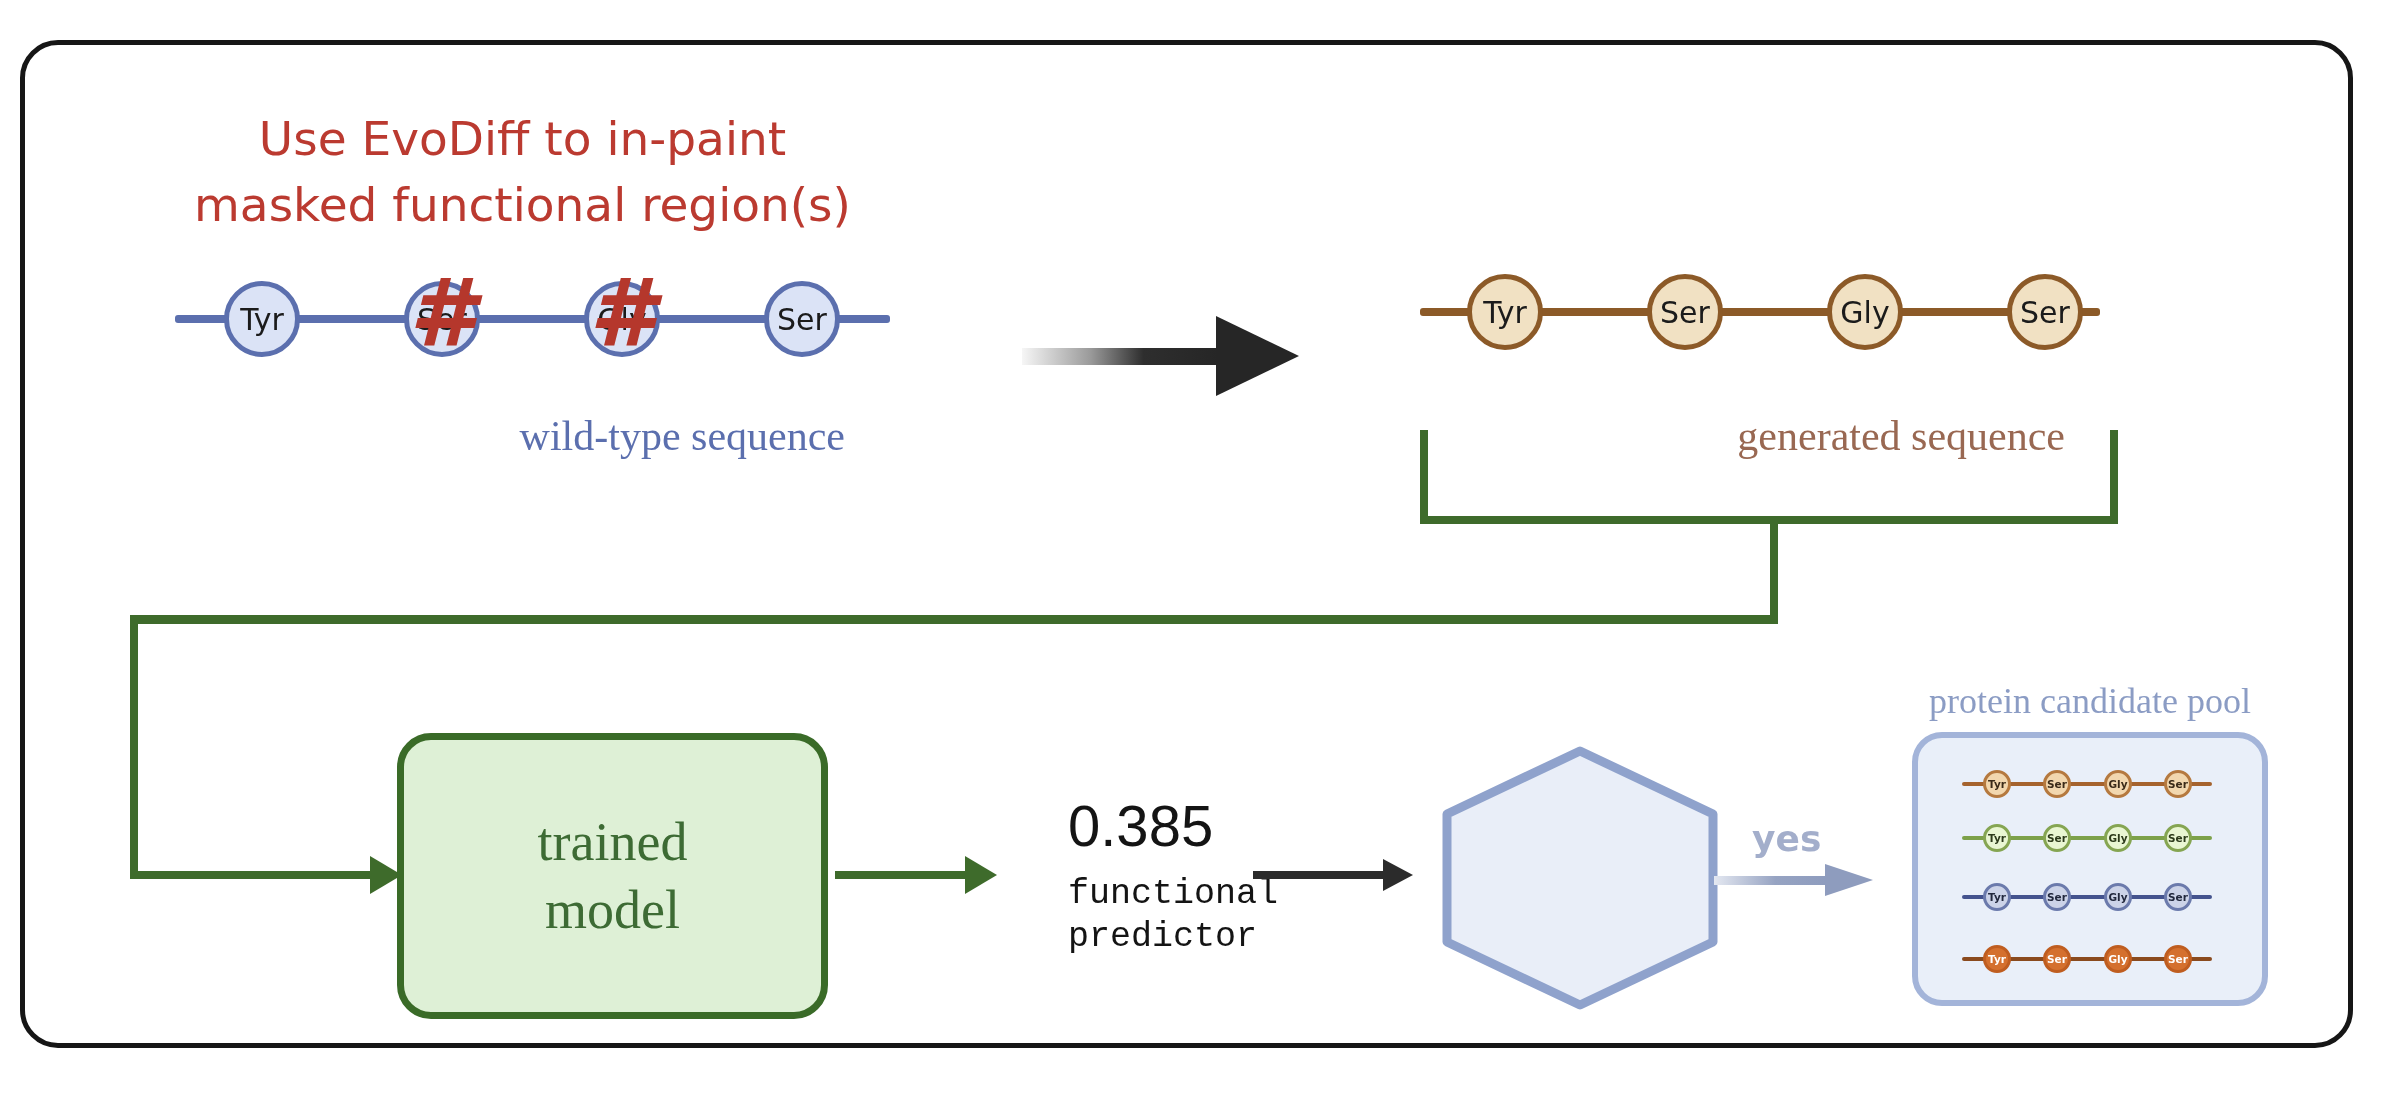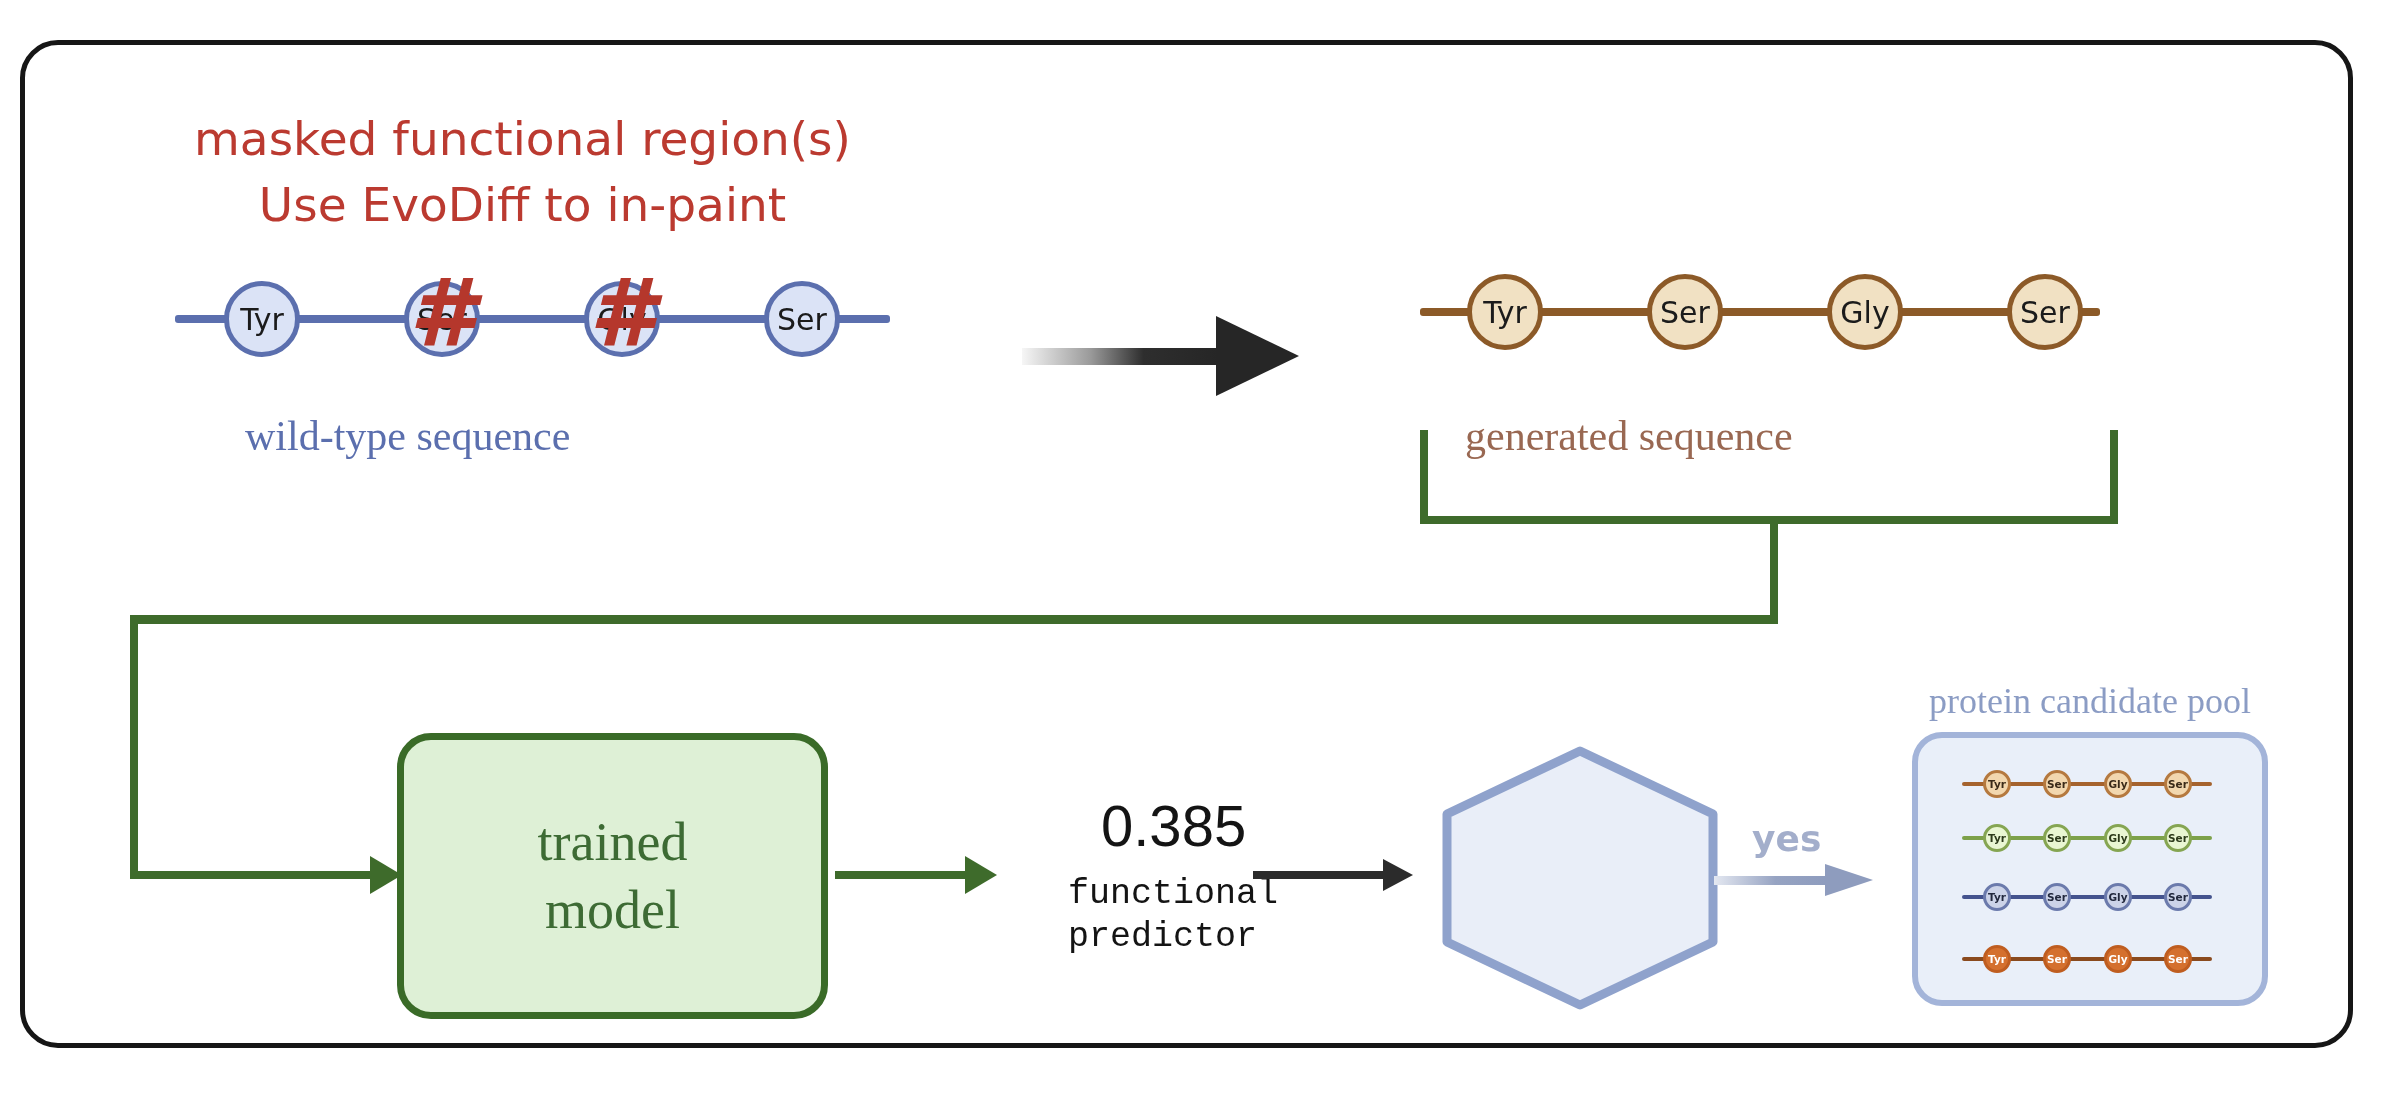--- a/index.html
+++ b/index.html
@@ -17,40 +17,40 @@
 
   
   .seq-line{position:absolute;height:8px;border-radius:3px;}
   .residue-circle{position:absolute;width:76px;height:76px;border-radius:50%;
         box-sizing:border-box;display:flex;align-items:center;justify-content:center;
         font-size:30px;color:#1b1b1b;}
   .wt-c{background:#dbe3f6;border:5px solid #5b6fae;}
   .gen-c{background:#f1e1c3;border:5px solid #8c5a28;}
   .mask-hash{position:absolute;left:50%;top:50%;transform:translate(-50%,-55%);
         font-style:italic;font-weight:bold;font-size:94px;line-height:1;color:#b5372c;}
-  .seq-label{position:absolute;width:600px;text-align:left;font-size:42px;
+  .seq-label{position:absolute;width:600px;text-align:right;font-size:42px;
         font-family:"Liberation Serif",serif;}
 
   
   .green{background:#3e6b2b;}
   .conn{position:absolute;}
   .ah-right{position:absolute;width:0;height:0;border-top:19px solid transparent;
         border-bottom:19px solid transparent;border-left:32px solid #3e6b2b;}
   .ah-right-black{position:absolute;width:0;height:0;border-top:16px solid transparent;
         border-bottom:16px solid transparent;border-left:30px solid #2b2b2b;}
 
   
   .predictor{position:absolute;left:397px;top:733px;width:431px;height:286px;
         box-sizing:border-box;background:#def0d6;border:7px solid #3a6b28;border-radius:34px;
         display:flex;flex-direction:column;align-items:center;justify-content:center;
         font-family:"Liberation Serif",serif;font-size:54px;line-height:1.26;color:#3d6b34;}
 
   
   .score{position:absolute;left:1068px;top:796px;width:260px;color:#141414;}
-  .score-value{font-family:"Liberation Sans",sans-serif;font-size:58px;line-height:1.05;margin-left:33px;}
+  .score-value{font-family:"Liberation Sans",sans-serif;font-size:58px;line-height:1.05;}
   .score-label{margin-top:16px;font-family:Liberation Mono, monospace;font-size:35px;line-height:1.22;}
 
   
   .hex-text{position:absolute;left:1440px;top:746px;width:280px;height:264px;
         display:flex;flex-direction:column;align-items:center;justify-content:center;
         font-size:37px;line-height:1.3;color:#8595be;text-align:center;}
 
   .yes-label{position:absolute;left:1752px;top:818px;width:96px;text-align:left;
         font-weight:bold;font-size:36px;color:#a3aecb;}
 
@@ -69,22 +69,22 @@
   .r3 .mini-line{background:#8a4a1e;} .r3 .mini-circle{background:#d4702e;border:3px solid #bf5d20;color:#ffffff;}
 </style>
 </head>
 <body>
 
 <div id="stage">
 
   <div class="frame"></div>
 
   <div class="title">
+    <div>Use EvoDiff to in-paint</div>
     <div>masked functional region(s)</div>
-    <div>Use EvoDiff to in-paint</div>
   </div>
 
   <div>
     <div class="seq-line" style="left:175px;top:315px;width:715px;background:#5b6fae;"></div>
     <div class="residue-circle wt-c" style="left:224px;top:281px;">
       <span>Tyr</span>
     </div>
     <div class="residue-circle wt-c" style="left:404px;top:281px;">
       <span>Ser</span>
       <span class="mask-hash">#</span>

